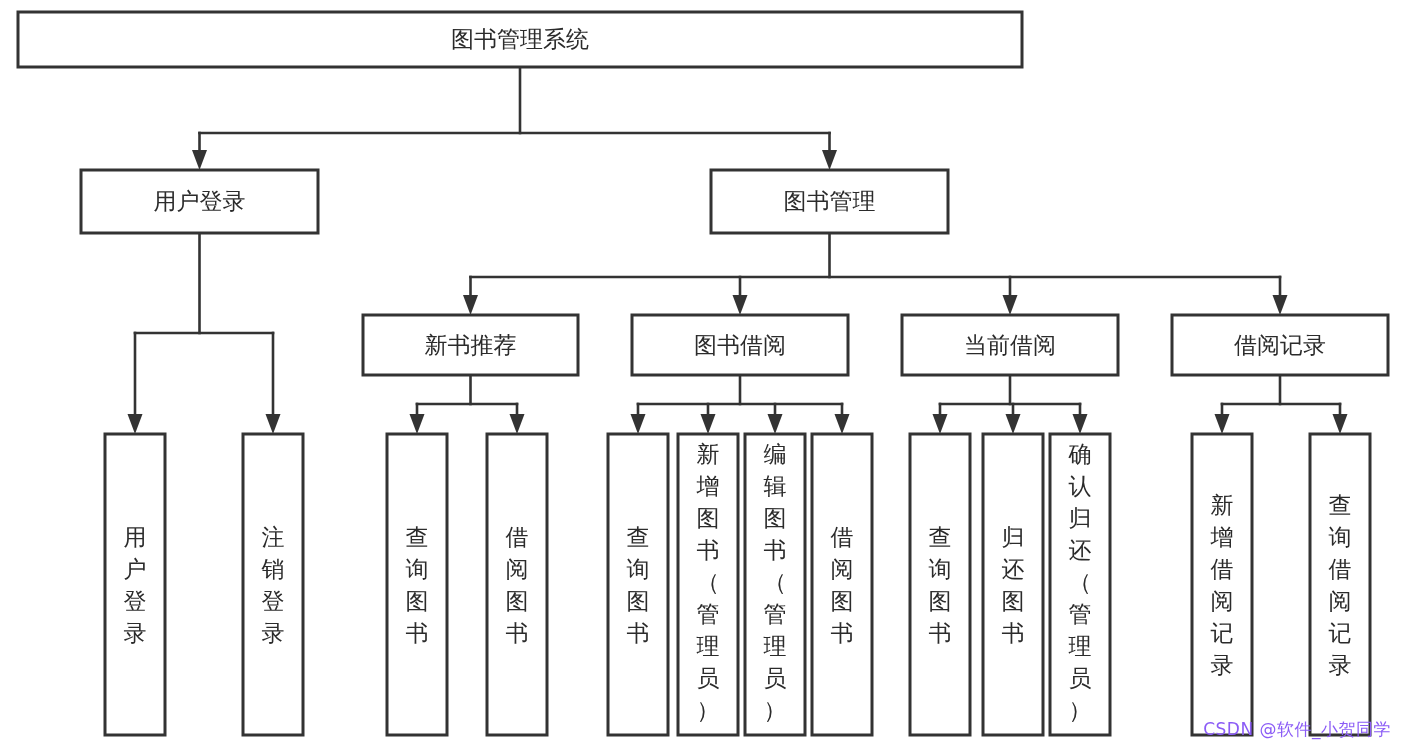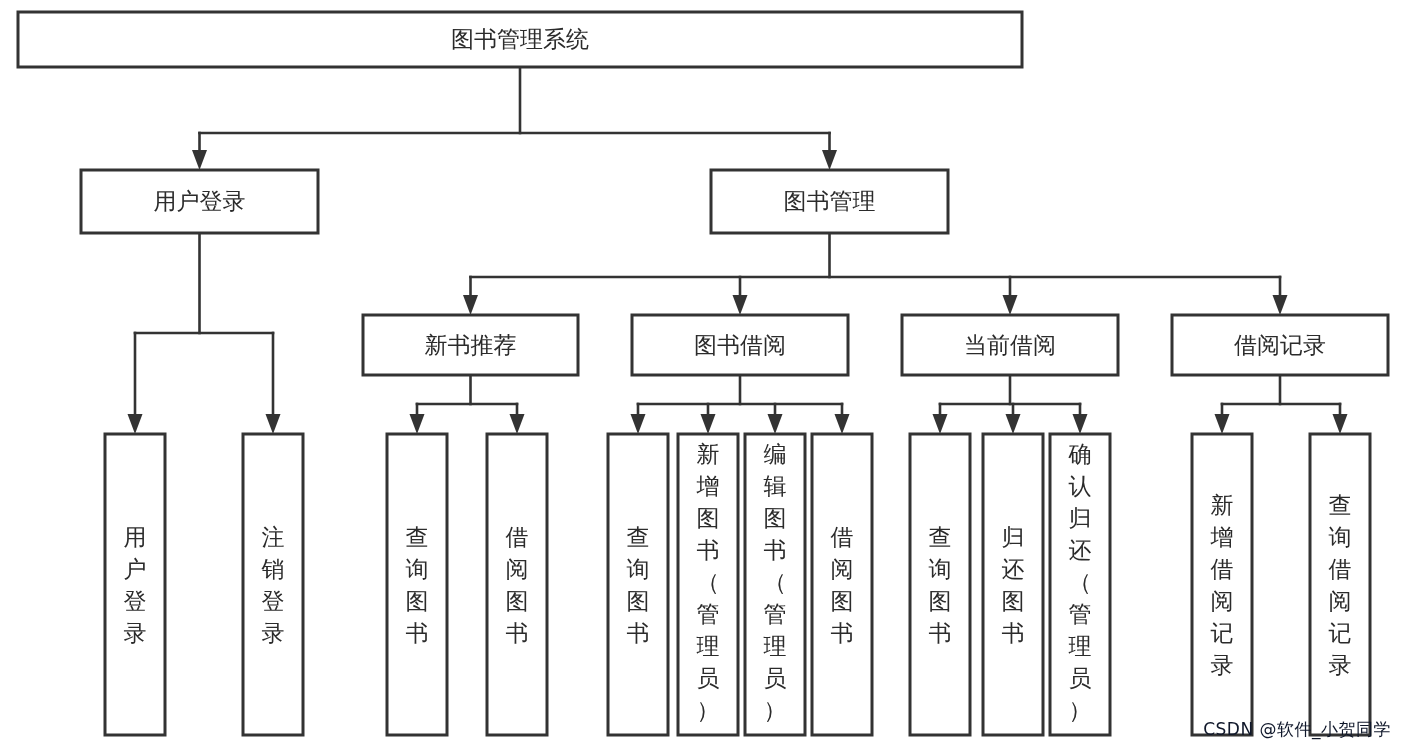--- a/index.html
+++ b/index.html
@@ -53,21 +53,21 @@
     fill: #2b2b2b;
     font-size: 23px;
     text-anchor: middle;
   }
   .watermark {
     position: absolute;
     right: 14px;
     bottom: 6px;
     font-family: "DejaVu Sans", "Liberation Sans", sans-serif;
     font-size: 17px;
-    color: #0f172a;
+    color: #8b5cf6;
     letter-spacing: 0.5px;
     white-space: nowrap;
     pointer-events: none;
   }
 </style>
 </head>
 <body>
 
 <div id="diagram-root">
   <svg id="chart-svg" viewBox="0 0 1405 747" xmlns="http://www.w3.org/2000/svg">

